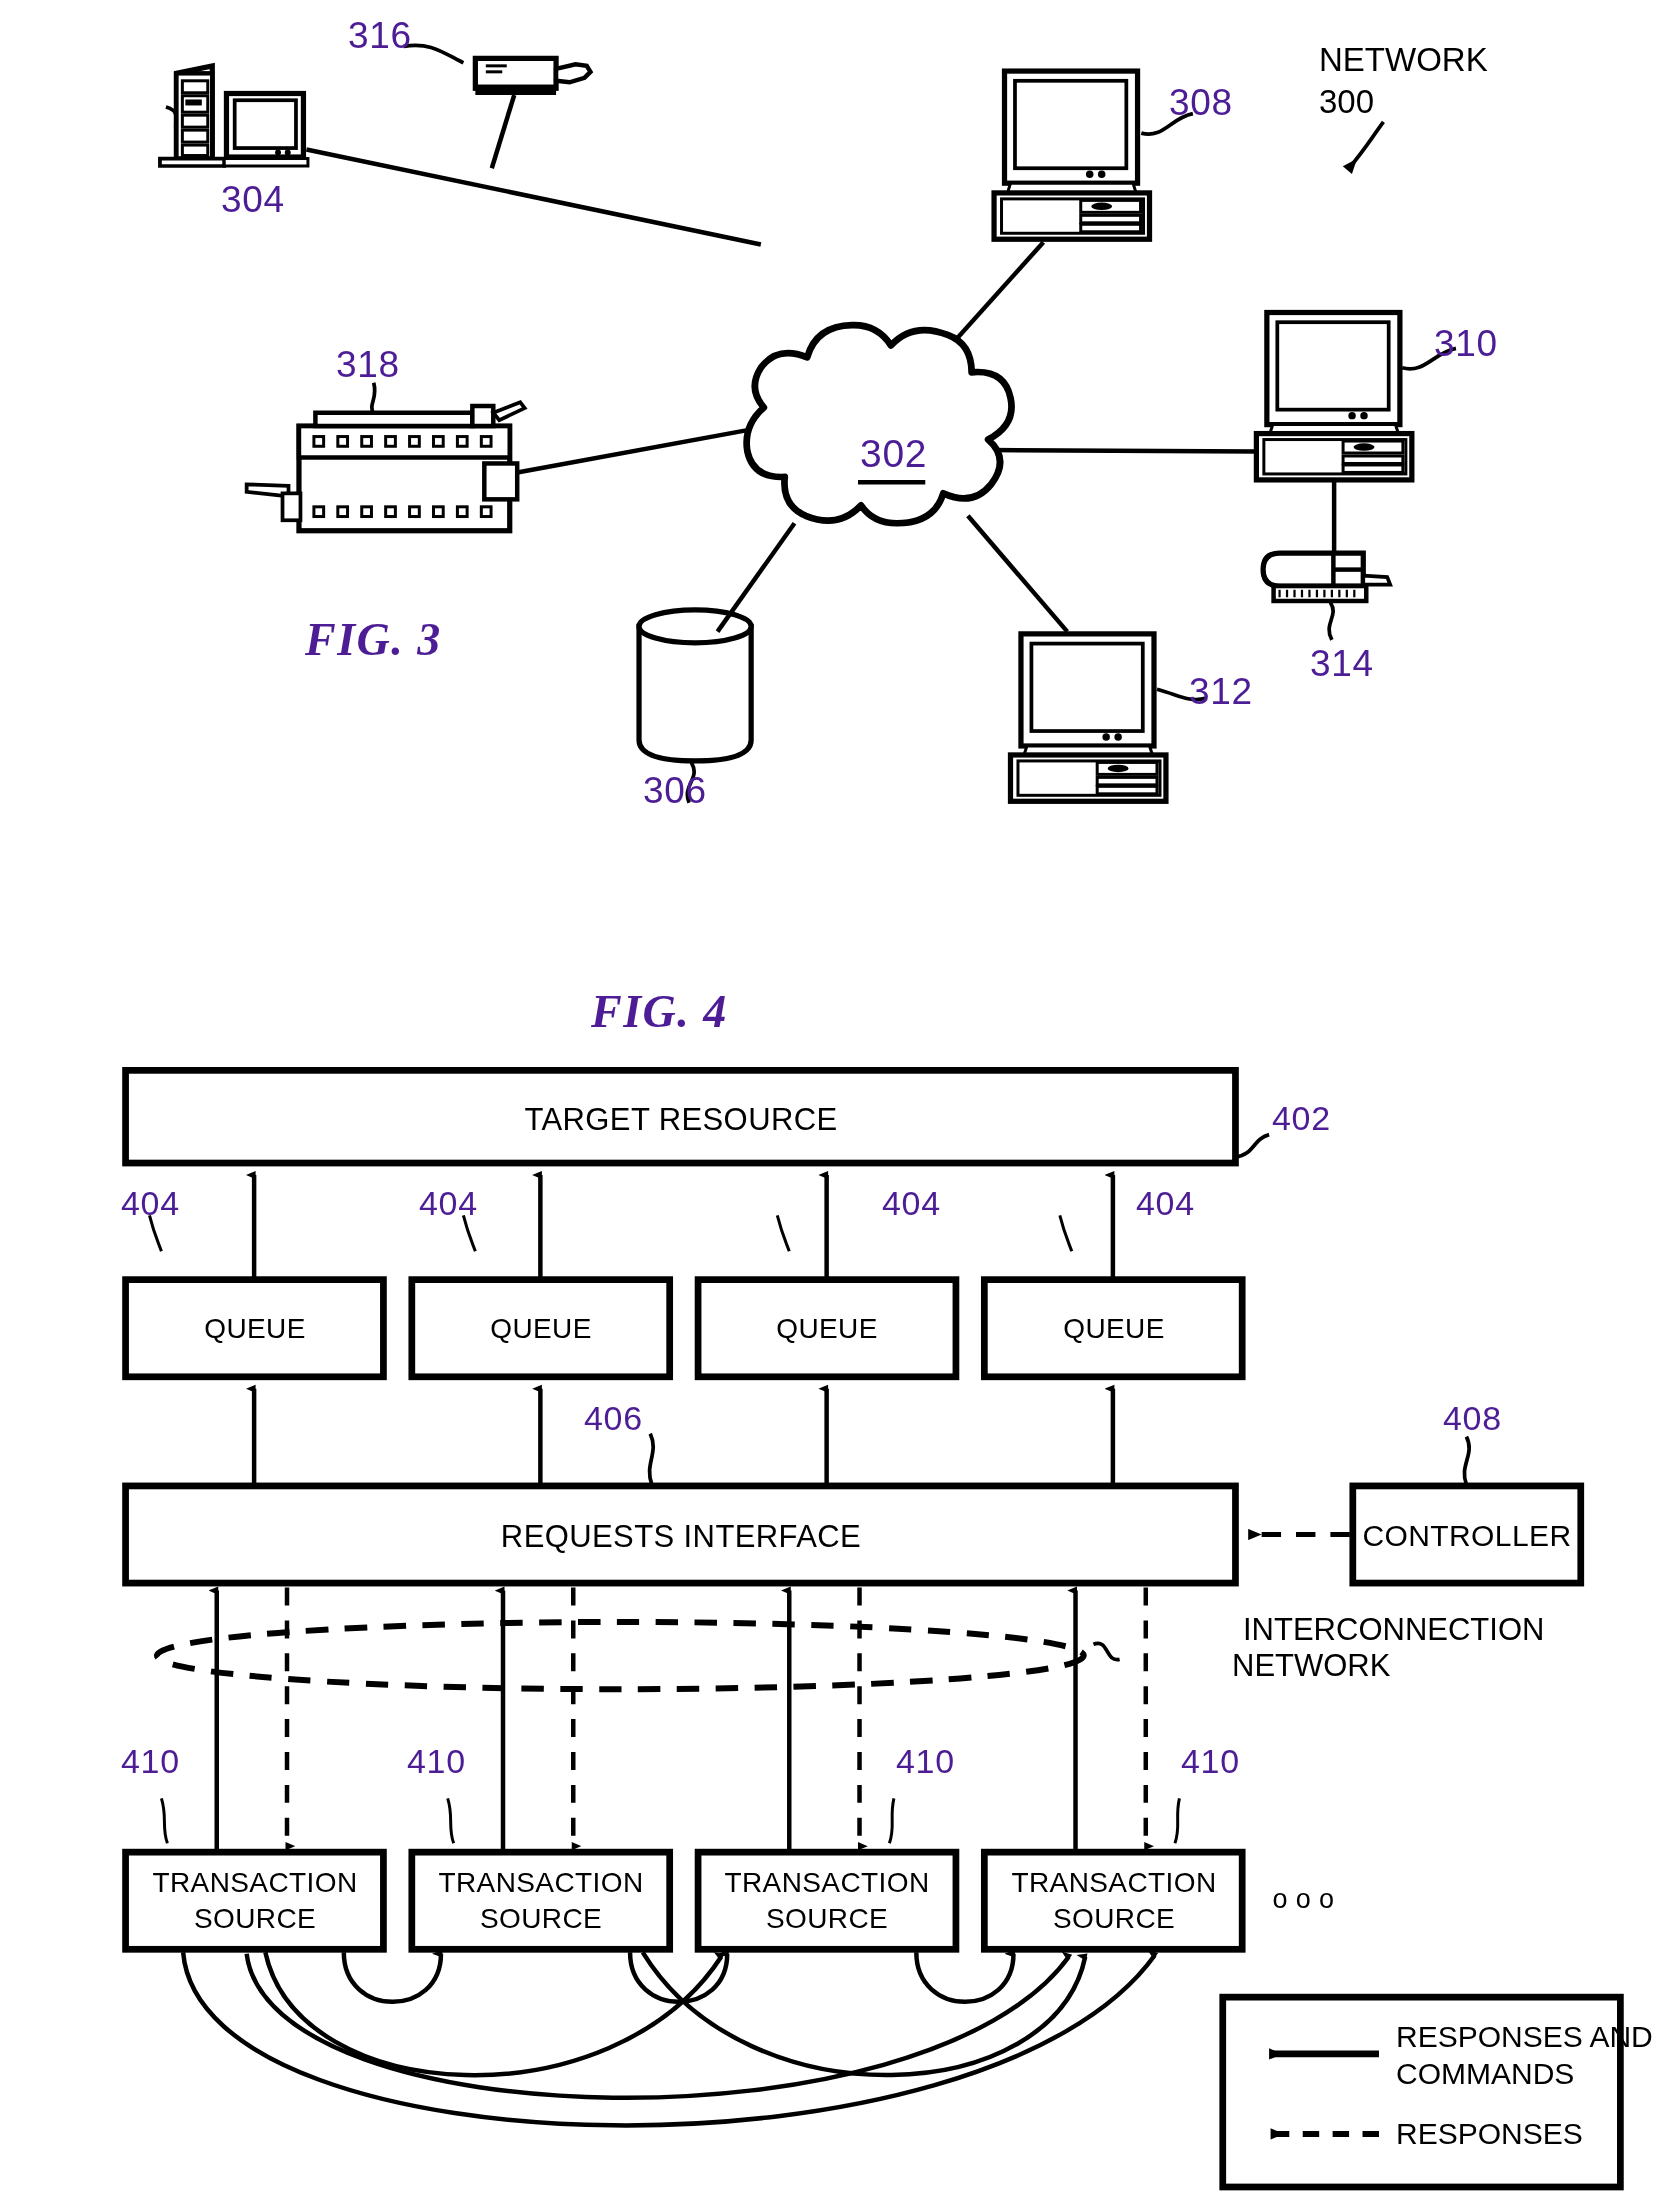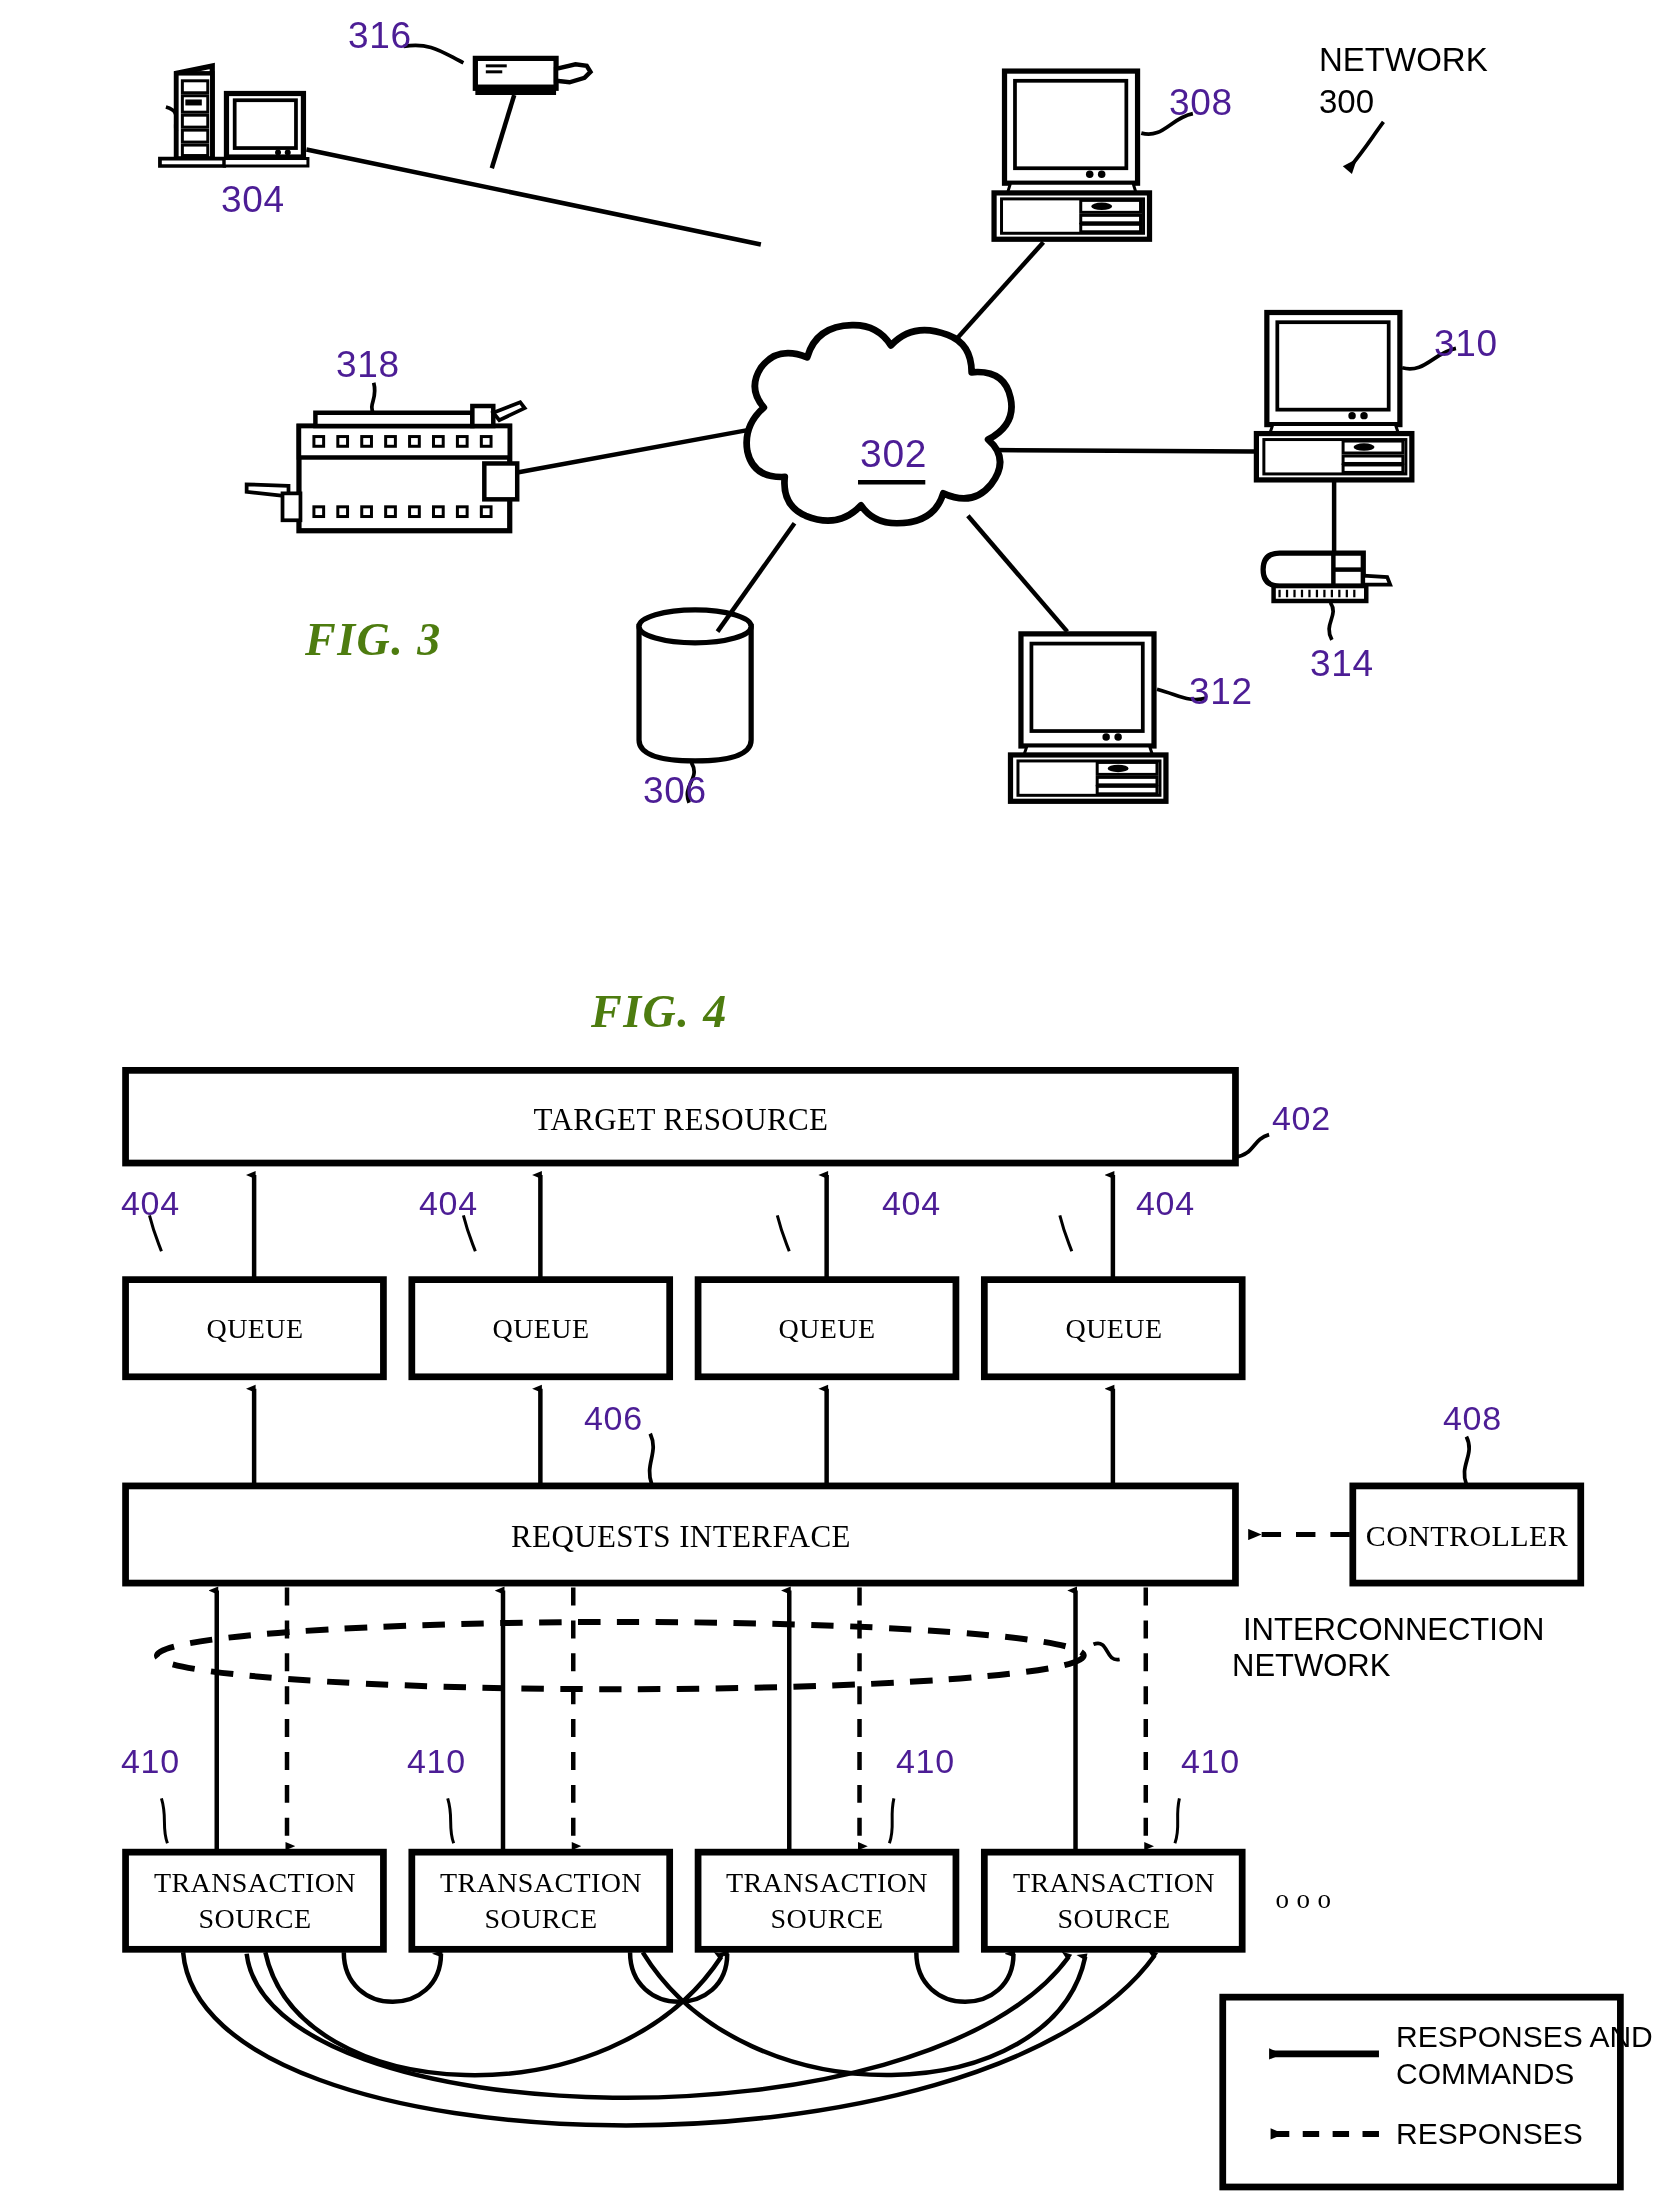--- a/index.html
+++ b/index.html
@@ -32,27 +32,27 @@
   }
   .ref-num.big {
     font-size: 37px;
   }
   .fig-label {
     position: absolute;
     font-family: "Liberation Serif", serif;
     font-style: italic;
     font-weight: bold;
     font-size: 46px;
-    color: #4d7c0f;
+    color: #4c1d95;
     white-space: nowrap;
     letter-spacing: 1.5px;
   }
   .box-label {
     position: absolute;
-    font-family: Liberation Serif, serif;
+    font-family: Liberation Sans, sans-serif;
     font-size: 28px;
     color: #000;
     white-space: nowrap;
     text-align: center;
     letter-spacing: 0.4px;
   }
   .net-label {
     position: absolute;
     font-family: "Liberation Sans", sans-serif;
     font-size: 33px;

